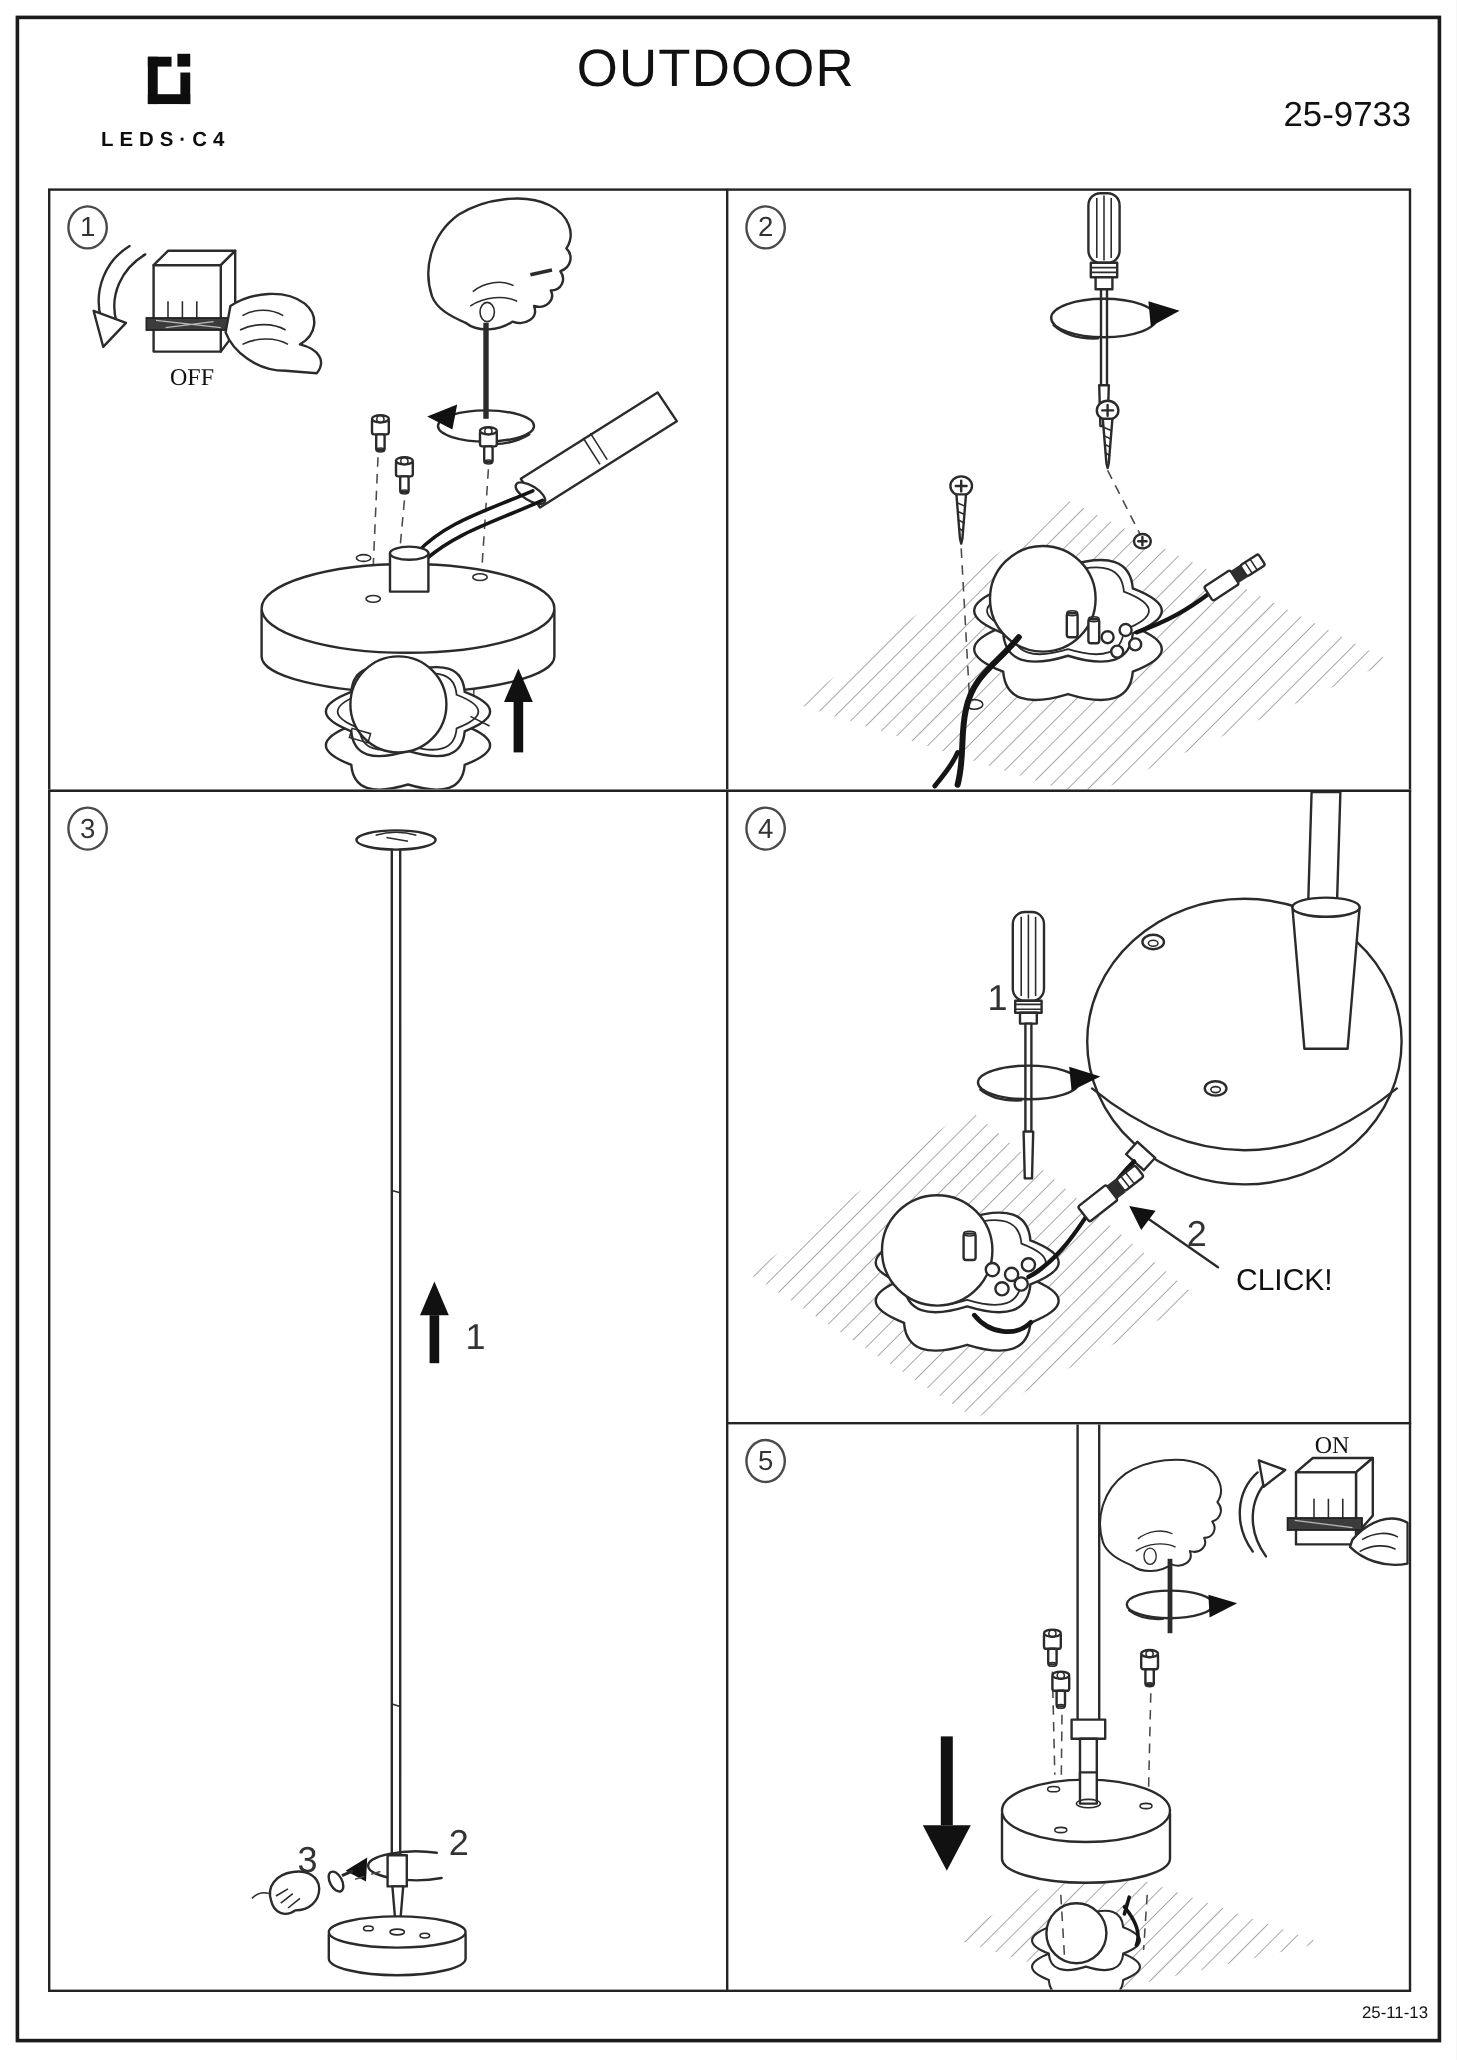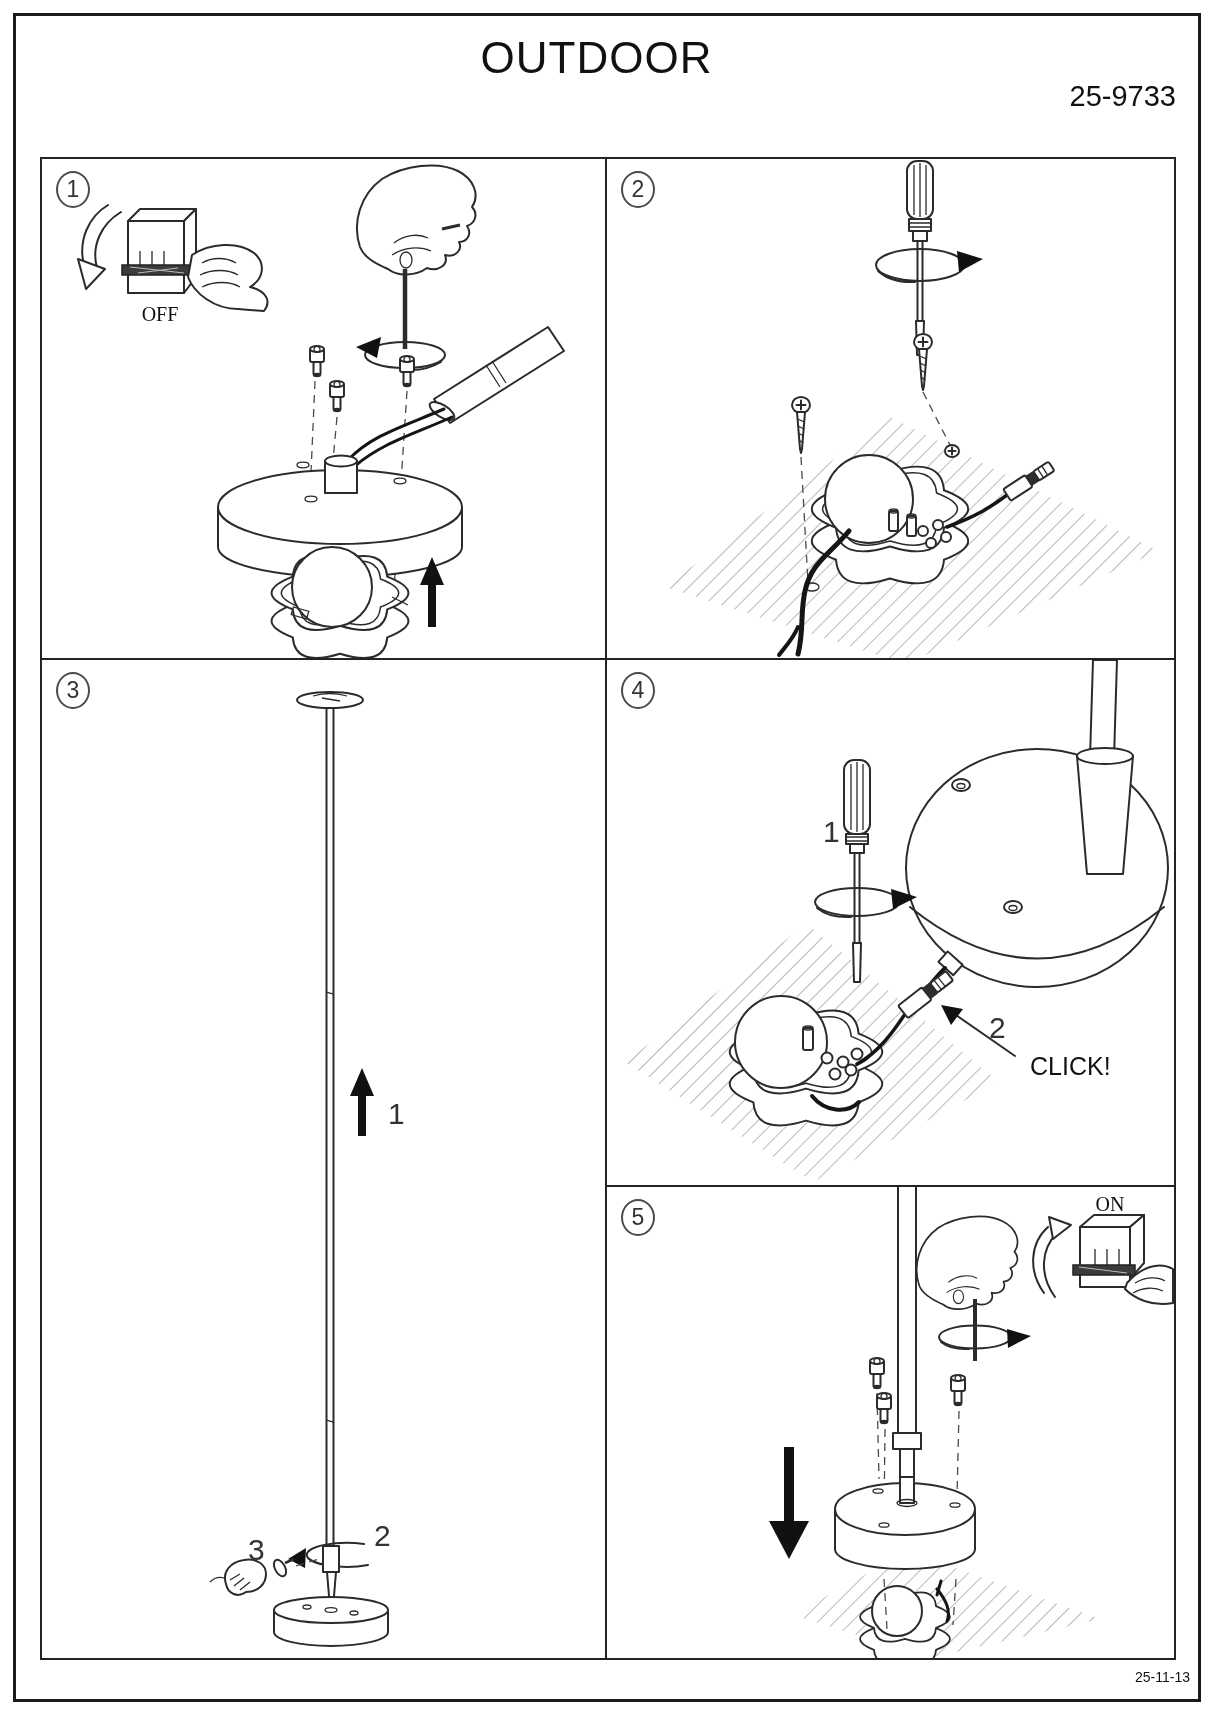--- a/index.html
+++ b/index.html
@@ -35,20 +35,30 @@
   .callout{font-family:"Liberation Sans",sans-serif;font-size:30px;font-weight:300;fill:#333;}
   .serifT{font-family:"Liberation Serif",serif;font-size:20px;fill:#111;}
   .clickT{font-family:"Liberation Sans",sans-serif;font-size:25px;fill:#111;}
 </style>
 </head>
 <body>
 
 <div id="page">
   <div id="frame"></div>
 
+  <div id="logo">
+    <svg width="46" height="54" viewBox="0 0 56 56">
+      <rect x="10" y="4" width="24" height="10" fill="#0d0d0d"></rect>
+      <rect x="40" y="1" width="13" height="13" fill="#0d0d0d"></rect>
+      <rect x="10" y="4" width="10" height="48" fill="#0d0d0d"></rect>
+      <rect x="43" y="20" width="10" height="32" fill="#0d0d0d"></rect>
+      <rect x="10" y="42" width="43" height="10" fill="#0d0d0d"></rect>
+    </svg>
+    <div id="brand-word">LEDS·C4</div>
+  </div>
   <div id="title">OUTDOOR</div>
   <div id="code">25-9733</div>
 
   <div id="p1" class="panel">
     <span class="badge">1</span>
     <svg width="563" height="499" viewBox="0 0 563 499">
 
       <g>
         <path class="ln" d="M66,46 C46,58 36,82 42,106"></path>
         <path class="ln" d="M79,53 C59,65 49,87 55,109"></path>

